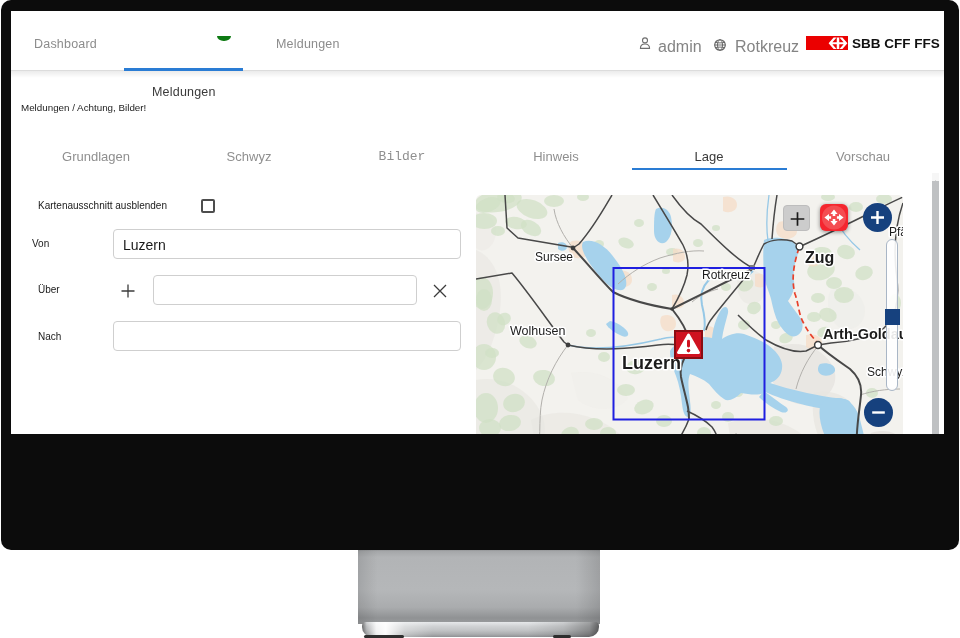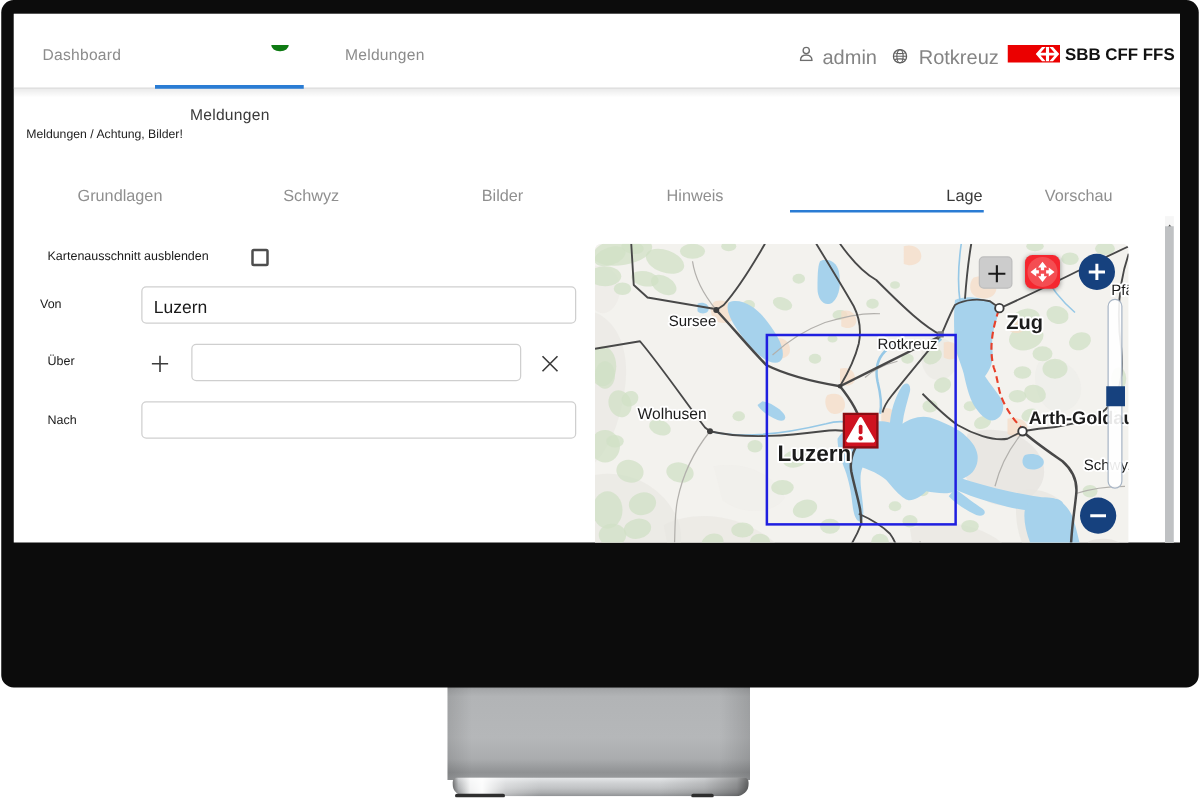--- a/index.html
+++ b/index.html
@@ -82,23 +82,23 @@
   <svg class="icon" style="left:806px;top:35.5px" width="42" height="14.5" viewBox="0 0 42 14.5">
     <rect width="42" height="14.5" fill="#eb0000"></rect>
     <g fill="#fff">
       <path transform="translate(8,0)" d="M25.5,1.6 h2.9 l5,5.65 l-5,5.65 h-2.9 l4.1-4.55 h-4.35 v4.55 h-2.5 v-4.55 h-4.35 l4.1,4.55 h-2.9 l-5-5.65 l5-5.65 h2.9 l-4.1,4.55 h4.35 v-4.55 h2.5 v4.55 h4.35 z"></path>
     </g>
   </svg>
   <div id="sbbtxt">SBB CFF FFS</div>
   <div id="crumb">Meldungen / Achtung, Bilder!</div>
   <div class="tab" style="left:19px;text-align:center;">Grundlagen</div>
   <div class="tab" style="left:172px;">Schwyz</div>
-  <div class="tab" style="left:325px;">Bilder</div>
+  <div class="tab" style="left:325px;font-family:Liberation Mono, monospace;">Bilder</div>
   <div class="tab" style="left:479px;">Hinweis</div>
-  <div class="tab on" style="left:632px;text-align:right;">Lage</div>
+  <div class="tab on" style="left:632px;">Lage</div>
   <div class="tab" style="left:786px;">Vorschau</div>
   <div id="tabline"></div>
 
   <div class="lbl" style="left:38px; top:200px;">Kartenausschnitt ausblenden</div>
   <div id="cbx"></div>
   <div class="lbl" style="left:32px; top:237.5px;">Von</div>
   <div class="inp" style="left:113px; top:229px; width:348px; height:30px;"></div>
   <div id="luzern">Luzern</div>
   <div class="lbl" style="left:38px; top:284px;">Über</div>
   <svg class="icon" style="left:120px;top:283px" width="16" height="16" viewBox="0 0 16 16">

